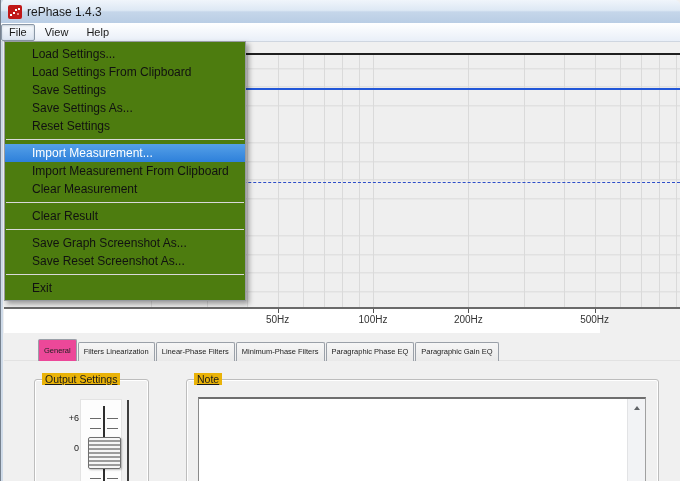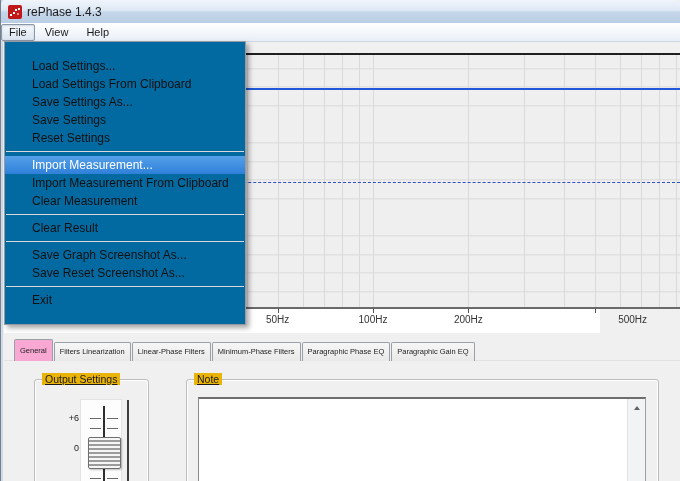--- a/index.html
+++ b/index.html
@@ -29,21 +29,21 @@
   .hline-solid{position:absolute;left:0;right:0;top:33px;height:2px;background:#2257d8;}
   .hline-dashed{position:absolute;left:0;right:0;top:127px;height:0;border-top:1px dashed #2e4ec8;}
   .xaxis{position:absolute;left:3px;top:309px;width:596px;height:24px;background:#ffffff;}
   .tick{position:absolute;top:0;width:1px;height:4px;background:#555;}
   .xlabel{position:absolute;top:5px;transform:translateX(-50%);font-size:10px;color:#333;}
 
   
   .tabbar{position:absolute;left:13px;top:339px;height:22px;display:flex;align-items:flex-end;font-size:7.5px;color:#222;}
   .tab{height:18px;line-height:18px;padding:0 5px;margin-right:1px;border:1px solid #9aa0a8;border-bottom:none;
     border-radius:2px 2px 0 0;background:linear-gradient(#f6f6f6,#e9e9e9);position:relative;z-index:1;}
-  .tab.selected{height:21px;line-height:21px;background:#f9a8d4;z-index:3;}
+  .tab.selected{height:21px;line-height:21px;background:#ec4899;z-index:3;margin-left:24px;}
   .pane-line{position:absolute;left:3px;top:360px;width:676px;height:1px;background:#e2e2e2;}
 
   
   .group{position:absolute;border:1px solid #bdbdbd;border-radius:3px;box-shadow:inset 0 0 0 1px #ffffff;}
   .group-label{position:absolute;top:-7px;left:7px;background:#eab308;padding:0 3px;font-size:10.5px;color:#1a1a1a;text-decoration:underline;}
   .out-group{left:33px;top:379px;width:113px;height:115px;}
   .note-group{left:185px;top:379px;width:471px;height:115px;}
 
   
   .slider-panel{position:absolute;left:45px;top:19px;width:40px;height:96px;background:#fdfdfd;border:1px solid #e3e3e3;border-bottom:none;}
@@ -59,22 +59,22 @@
   .scale-line{position:absolute;left:92px;top:20px;width:2px;height:94px;background:#3d3d3d;}
 
   
   .note-area{position:absolute;left:11px;top:17px;width:448px;height:97px;background:#ffffff;box-sizing:border-box;
     border:1px solid #a0a0a0;border-top:2px solid #6e6e6e;border-left-color:#8a8a8a;}
   .scrollbar{position:absolute;top:0;right:0;bottom:0;width:17px;background:#f2f3f5;border-left:1px solid #e2e3e5;}
   .sb-up{position:absolute;top:0;left:0;width:17px;height:17px;display:flex;align-items:center;justify-content:center;}
   .up-arrow{width:0;height:0;border-left:3.5px solid transparent;border-right:3.5px solid transparent;border-bottom:4px solid #606366;}
 
   
-  .filemenu{position:absolute;left:3px;top:41px;width:242px;box-sizing:border-box;background:#0369a1;
-    border:1px solid #979ba1;box-shadow:3px 3px 5px rgba(0,0,0,.35);padding:15px 0;z-index:50;font-size:12px;color:#111;}
+  .filemenu{position:absolute;left:3px;top:41px;width:242px;box-sizing:border-box;background:#4d7c0f;
+    border:1px solid #979ba1;box-shadow:3px 3px 5px rgba(0,0,0,.35);padding:3px 0;z-index:50;font-size:12px;color:#111;}
   .fm-item{position:relative;height:18px;line-height:18px;padding-left:27px;white-space:nowrap;}
   .fm-item.hl{background:linear-gradient(#55a0e8,#2e80da);color:#ffffff;}
   .fm-sep{height:1px;background:#d9d9d9;margin:4px 1px;}
   .submenu-arrow{position:absolute;right:8px;top:5.5px;width:0;height:0;
     border-left:4px solid #2b2b2b;border-top:3.5px solid transparent;border-bottom:3.5px solid transparent;}
 </style>
 </head>
 <body>
 
 <div class="window">
@@ -123,21 +123,21 @@
     <div class="hline-dashed"></div>
   </div>
   <div class="xaxis">
       <div class="tick" style="left: 273.6px;"></div>
       <span class="xlabel" style="left: 273.6px;">50Hz</span>
       <div class="tick" style="left: 369px;"></div>
       <span class="xlabel" style="left: 369px;">100Hz</span>
       <div class="tick" style="left: 464.4px;"></div>
       <span class="xlabel" style="left: 464.4px;">200Hz</span>
       <div class="tick" style="left: 590.6px;"></div>
-      <span class="xlabel" style="left: 590.6px; margin-left: 38px;">500Hz</span>
+      <span class="xlabel" style="left: 590.6px;">500Hz</span>
     </div>
 
   <div class="pane-line"></div>
   <div class="tabbar">
     <span class="tab selected">General</span>
     <span class="tab">Filters Linearization</span>
     <span class="tab">Linear-Phase Filters</span>
     <span class="tab">Minimum-Phase Filters</span>
     <span class="tab">Paragraphic Phase EQ</span>
     <span class="tab">Paragraphic Gain EQ</span>
@@ -162,22 +162,22 @@
     <div class="scrollbar" style="position:absolute;top:19px;right:13px;bottom:0;width:17px;">
       <div class="sb-up">
         <span class="up-arrow"></span>
       </div>
     </div>
   </div>
 
   <div class="filemenu">
     <div class="fm-item">Load Settings...</div>
     <div class="fm-item">Load Settings From Clipboard</div>
+    <div class="fm-item">Save Settings</div>
     <div class="fm-item">Save Settings As...</div>
-    <div class="fm-item">Save Settings</div>
     <div class="fm-item">Reset Settings</div>
     <div class="fm-sep"></div>
     <div class="fm-item hl">Import Measurement...</div>
     <div class="fm-item">Import Measurement From Clipboard</div>
     <div class="fm-item">Clear Measurement</div>
     <div class="fm-sep"></div>
     <div class="fm-item">Clear Result</div>
     <div class="fm-sep"></div>
     <div class="fm-item">Save Graph Screenshot As...</div>
     <div class="fm-item">Save Reset Screenshot As...</div>

